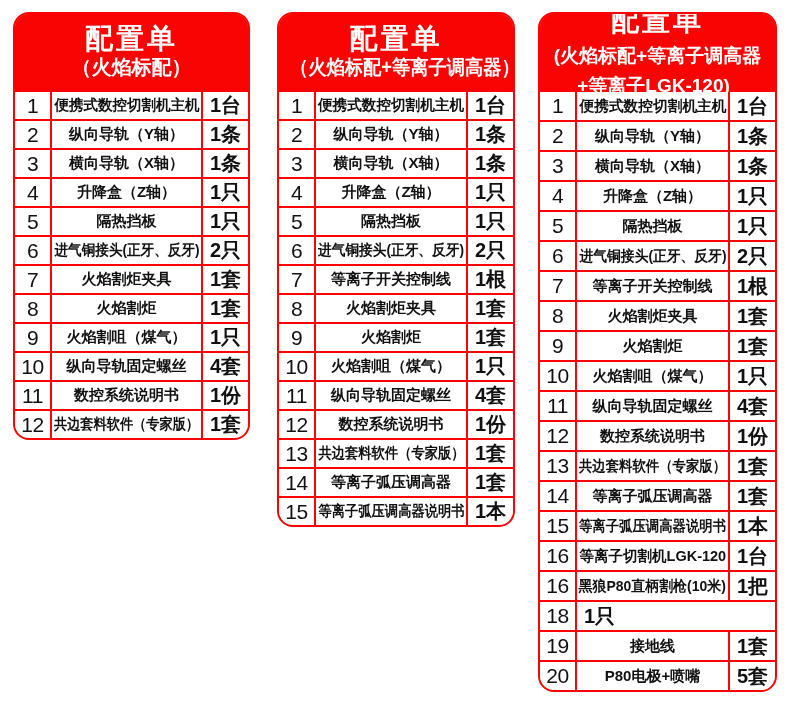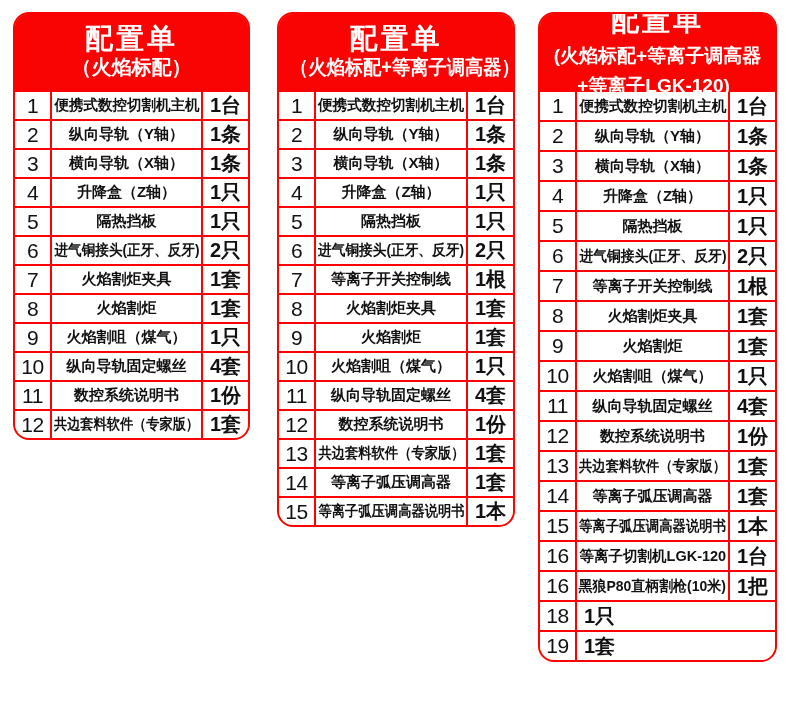--- a/index.html
+++ b/index.html
@@ -432,17 +432,27 @@
             <span class="fit-text" style="transform: scaleX(0.93038); transform-origin: center center;">黑狼P80直柄割枪(10米)</span>
           </div>
           <div class="cell cell-qty">1把</div>
         </div>
         <div class="row">
           <div class="cell cell-no">18</div>
           <div class="cell cell-qty">1只</div>
         </div>
         <div class="row">
           <div class="cell cell-no">19</div>
-          <div class="cell cell-qty">1套</div>
+          <div class="cell cell-name">
+            <span class="fit-text">接地线</span>
+          </div>
+          <div class="cell cell-qty">1套</div>
+        </div>
+        <div class="row">
+          <div class="cell cell-no">20</div>
+          <div class="cell cell-name">
+            <span class="fit-text">P80电极+喷嘴</span>
+          </div>
+          <div class="cell cell-qty">5套</div>
         </div>
       </div>
     </div>
   </div>
 
 </body></html>

